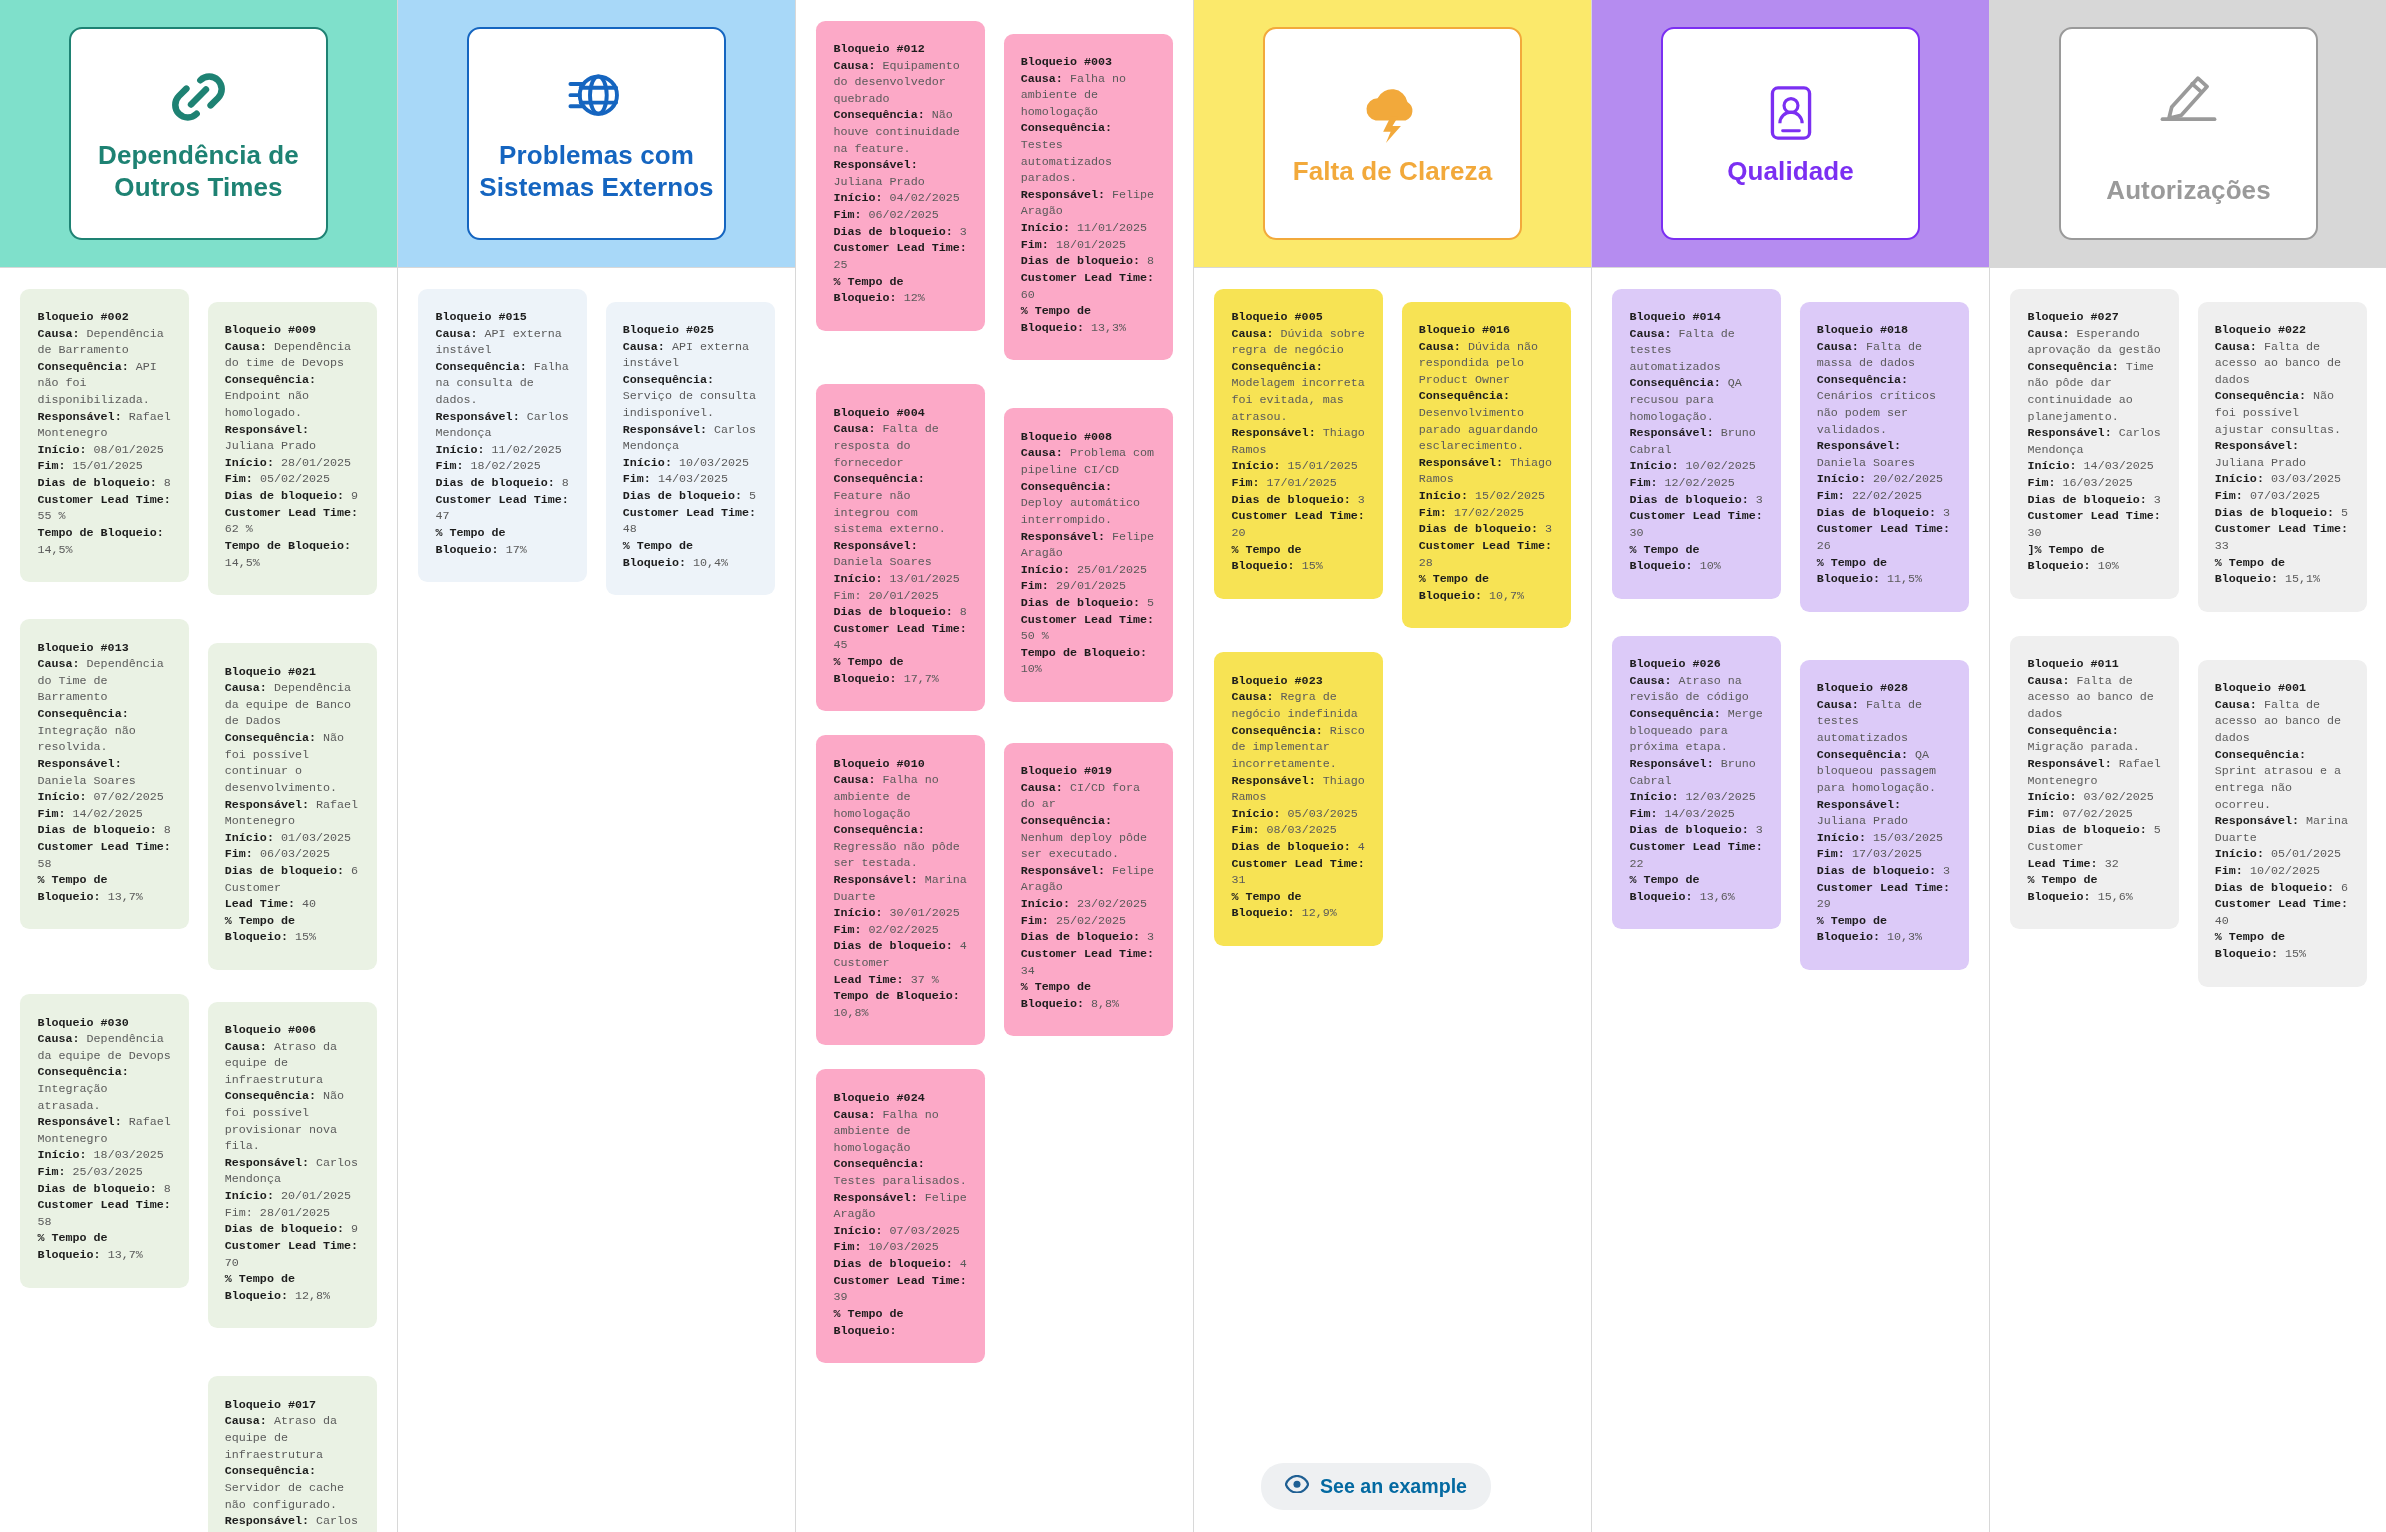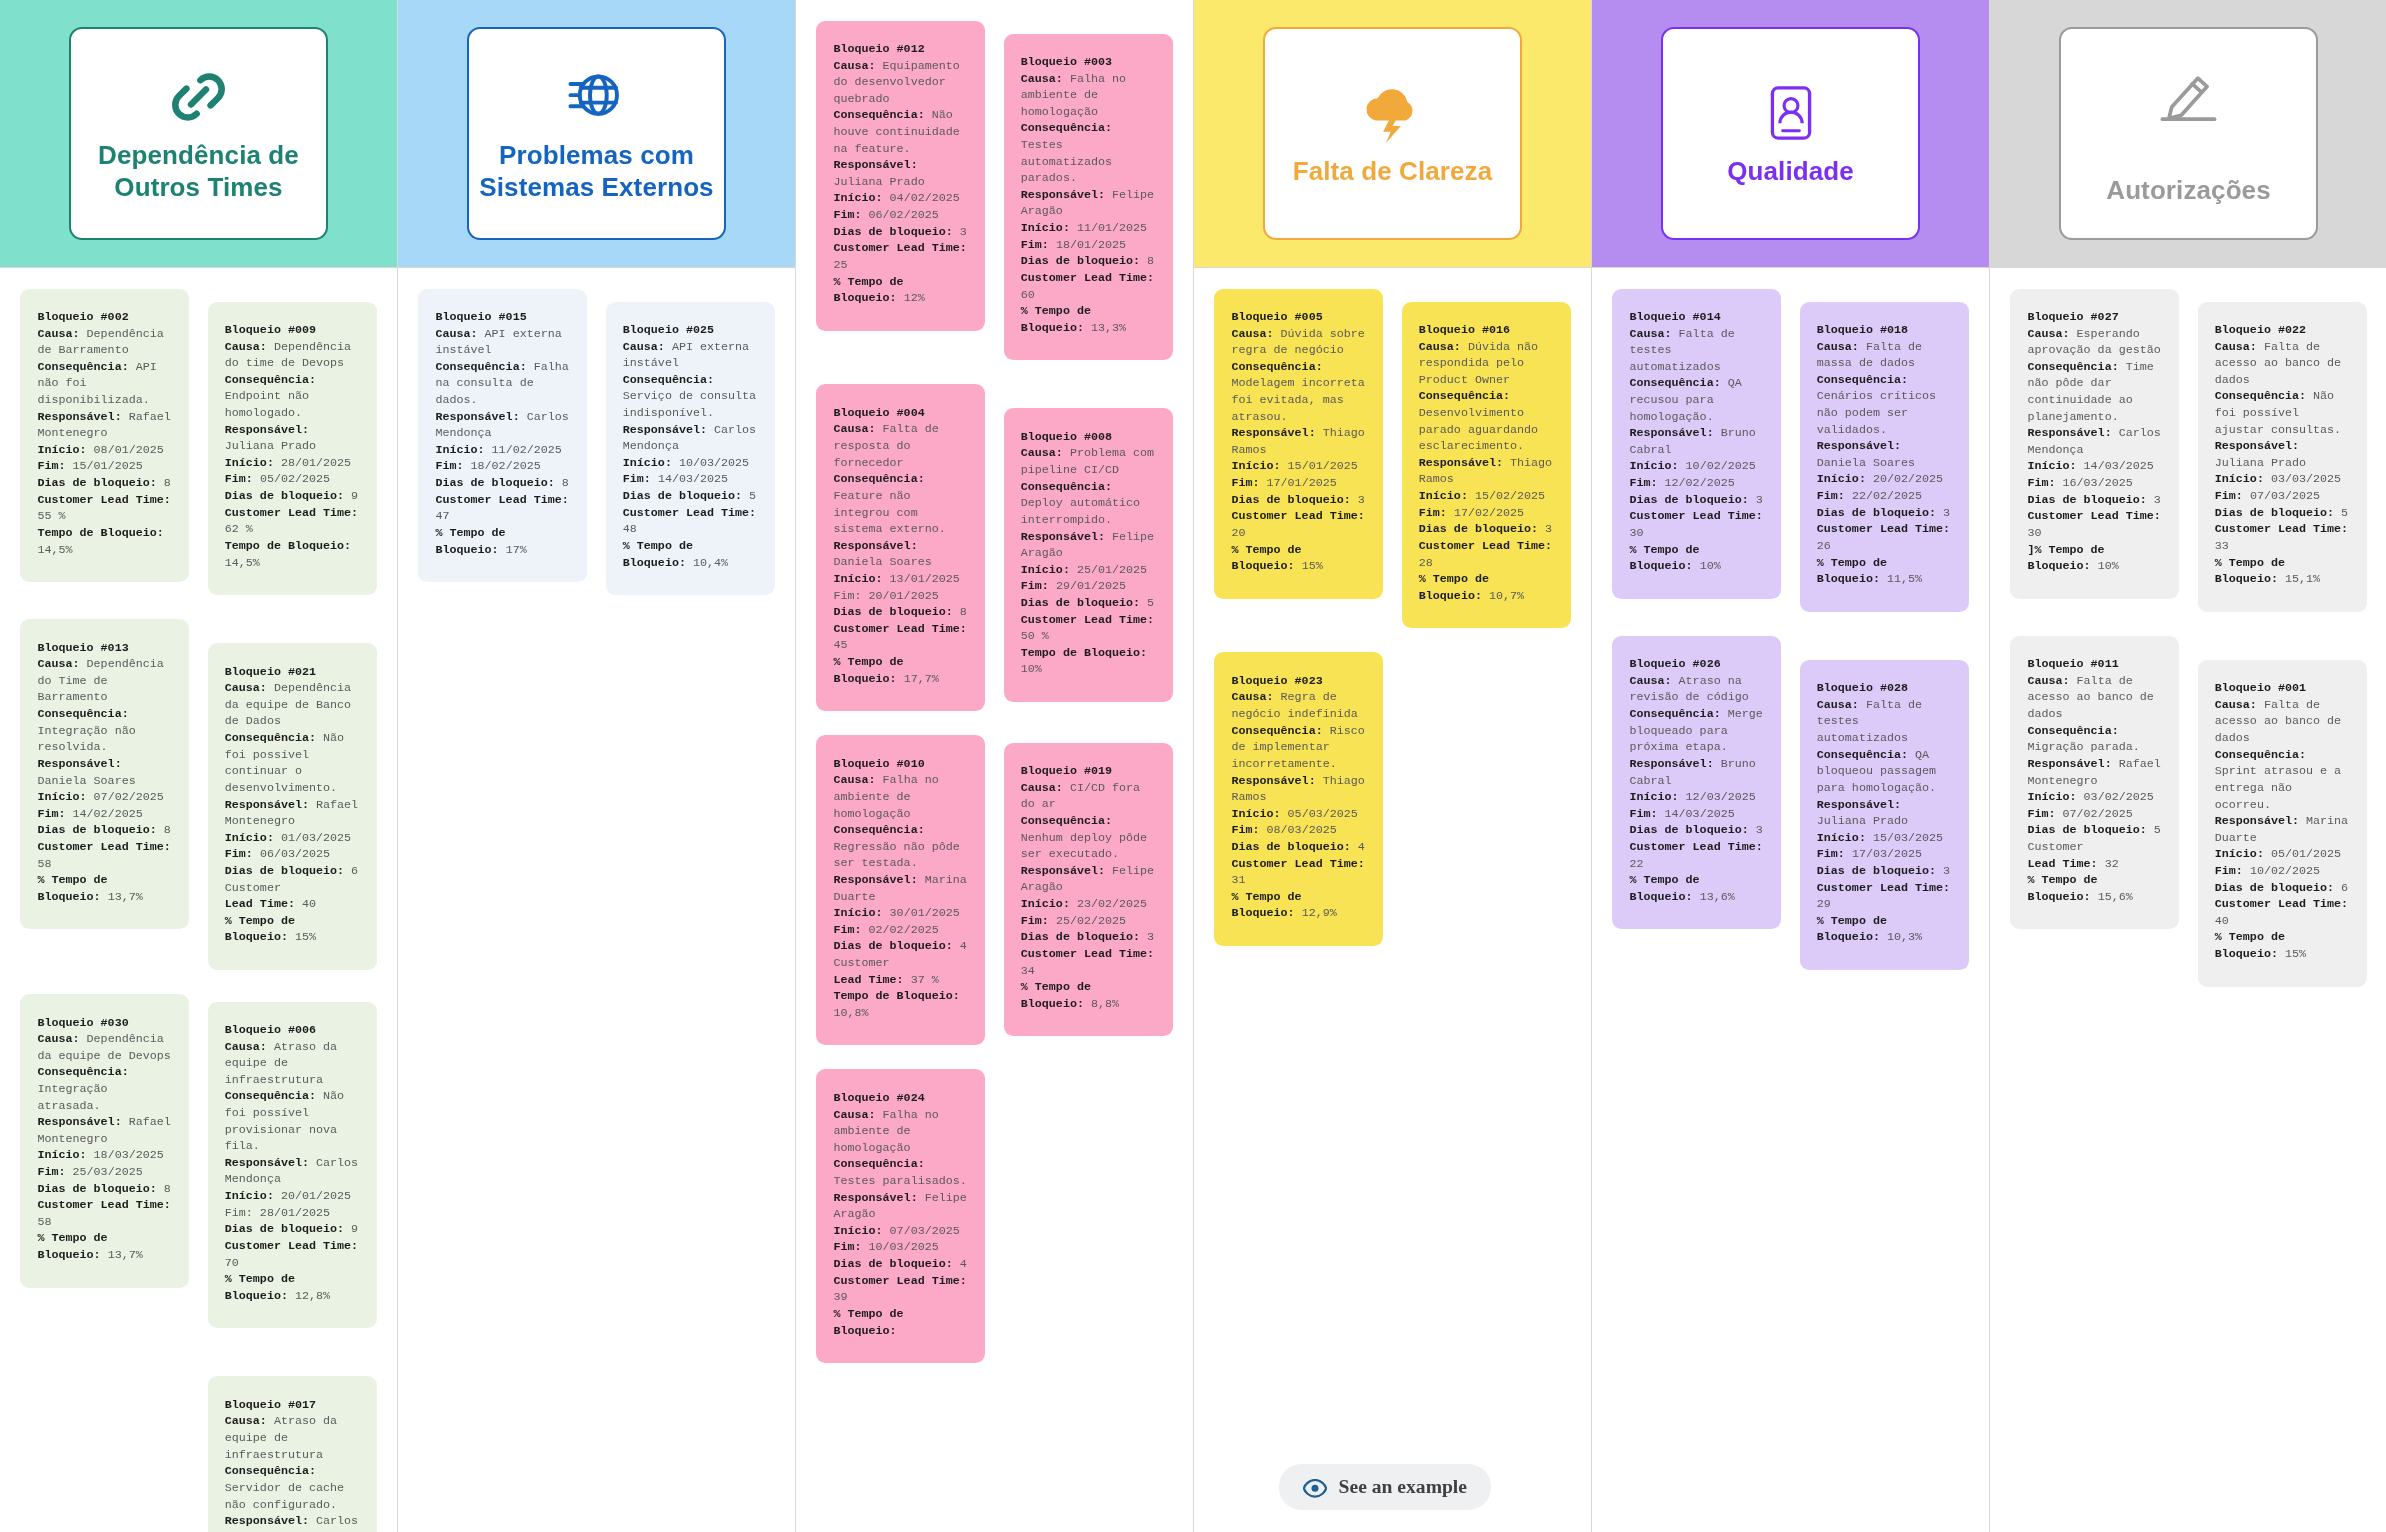--- a/index.html
+++ b/index.html
@@ -98,30 +98,30 @@
   .slot.down-1 { padding-top: 13px; }
   .slot.down-2 { padding-top: 24px; }
   .slot.down-3 { padding-top: 7.5px; }
 
   
   #see-example {
     position: absolute;
     right: 895px;
     bottom: 22.4px;
     display: inline-flex;
-    align-items: flex-end;
+    align-items: flex-start;
     gap: 11.2px;
     background: #eef0f2;
     border: none;
     border-radius: 22.4px;
     padding: 12px 24px;
-    font-family: Liberation Serif, serif;
+    font-family: Liberation Sans, sans-serif;
     font-size: 19.6px;
     font-weight: 700;
-    color: #404040;
+    color: #0369a1;
     cursor: pointer;
   }
   #see-example svg { display:block; }
 </style>
 </head>
 <body>
 
 <div id="board">
     <div class="column">
       <div class="col-head" style="background: rgb(127, 224, 203);">

